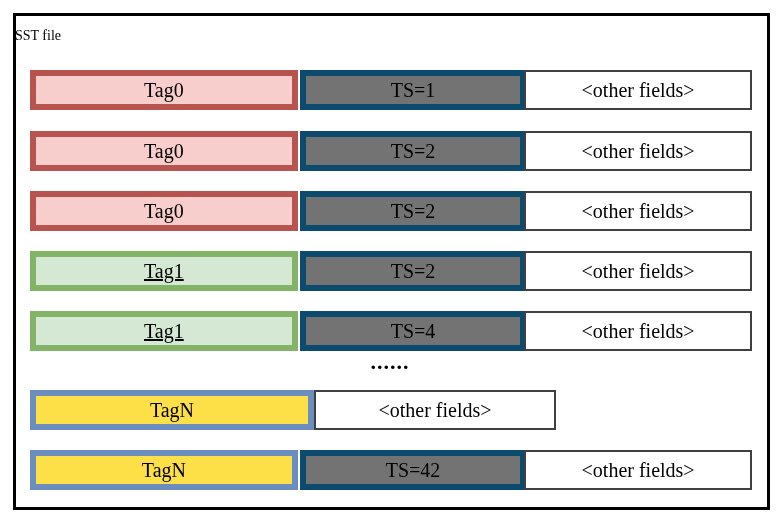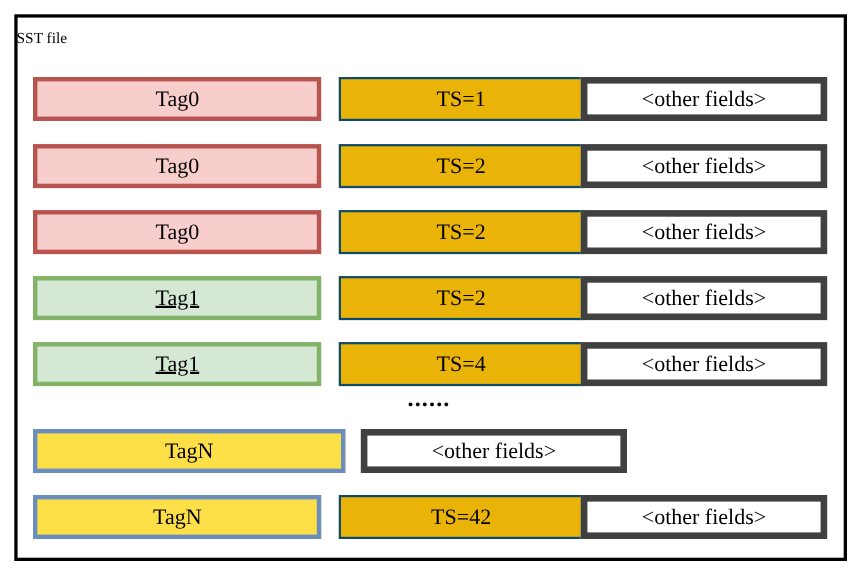--- a/index.html
+++ b/index.html
@@ -52,35 +52,35 @@
     height: 40px;
     display: flex;
     align-items: center;
     justify-content: center;
     font-size: 20px;
     line-height: 20px;
     white-space: nowrap;
   }
   .tag-cell {
     width: 284px;
-    border: 4px solid #8b5cf6;
-    margin-right: 16px;
+    border: 6px solid #8b5cf6;
+    margin-right: 2px;
   }
   .tag-cell[data-color="red"]   { background: #f8cecc; border-color: #b85450; }
   .tag-cell[data-color="green"] { background: #d5e8d4; border-color: #82b366; text-decoration: underline; }
   .tag-cell[data-color="blue"]  { background: #fde047; border-color: #6c8ebf; font-family: Liberation Serif, serif; }
   .ts-cell {
     width: 240px;
-    background: #eab308;
-    border: 2px solid #0c4a6e;
+    background: #737373;
+    border: 6px solid #0c4a6e;
   }
   .other-cell {
     width: 242px;
     background: #ffffff;
-    border: 6px solid #404040;
+    border: 2px solid #404040;
     margin-left: -2px;
   }
   .ellipsis {
     position: absolute;
     left: 270px;
     top: 351px;
     width: 240px;
     height: 22px;
     text-align: center;
     font-size: 22px;

